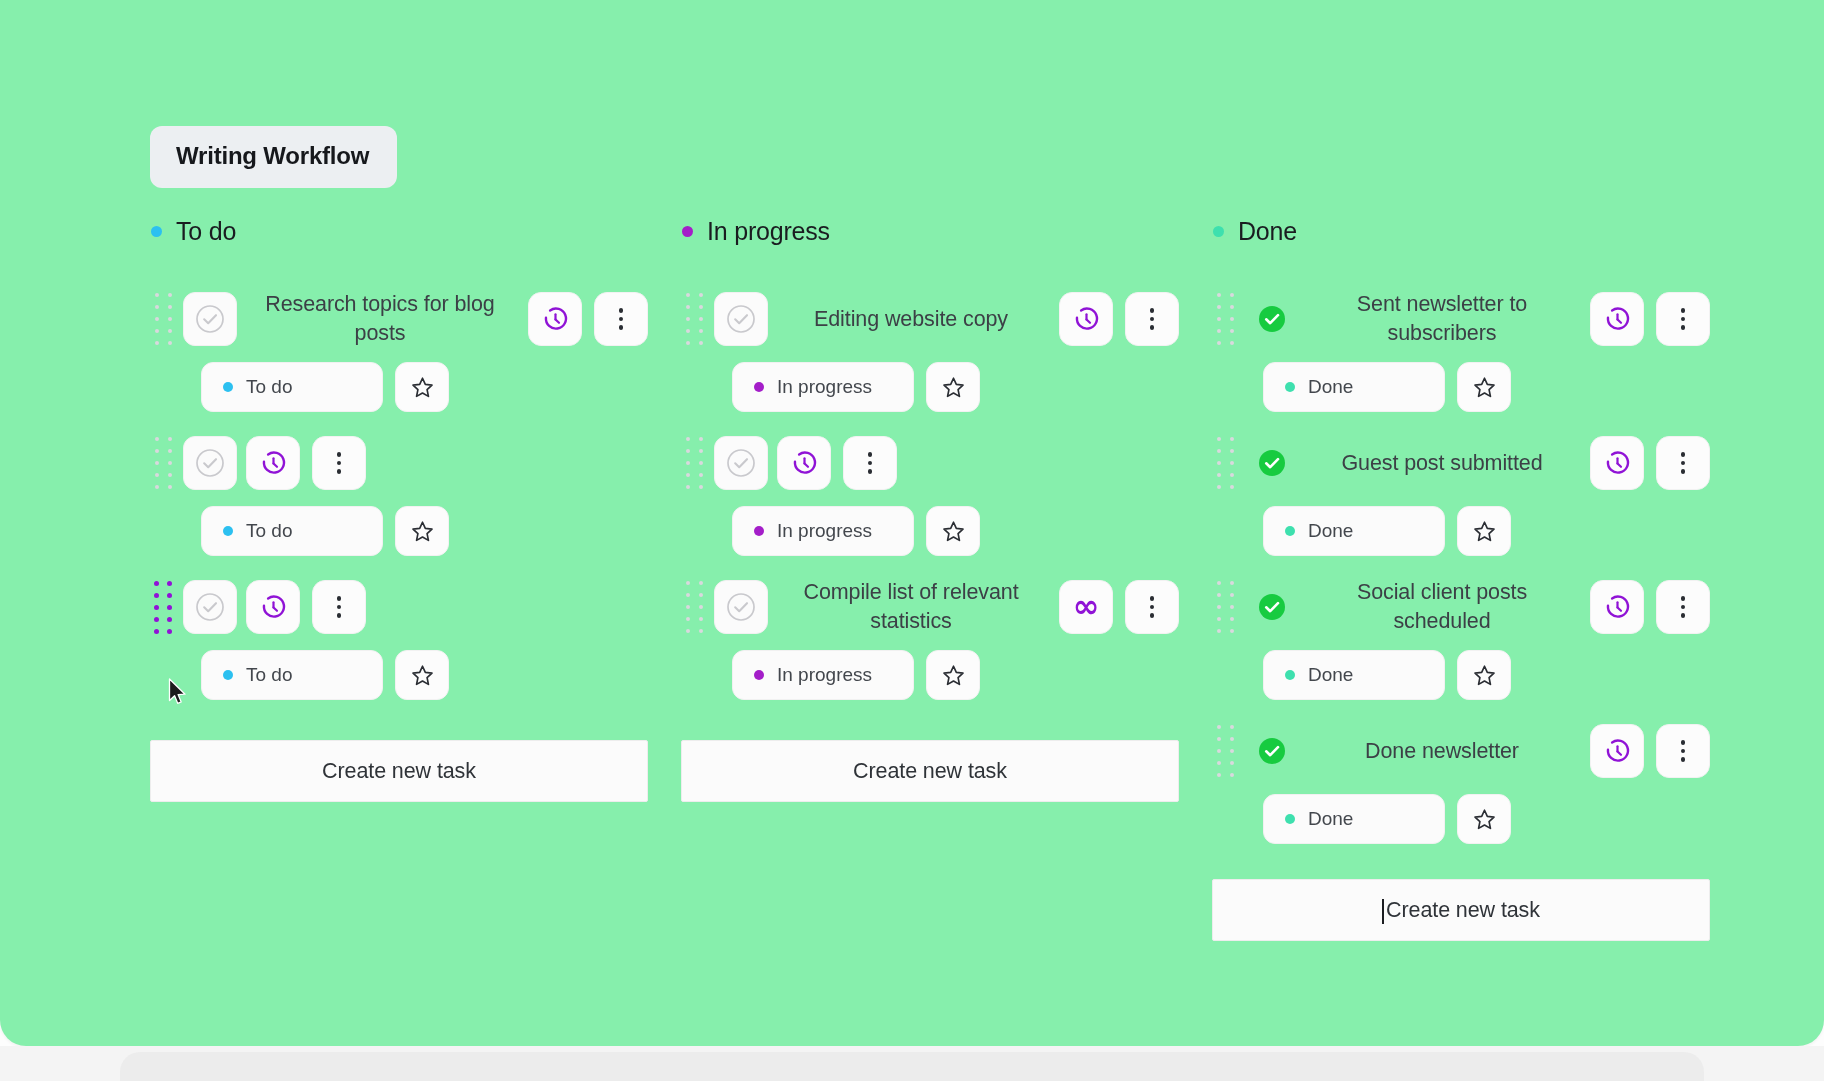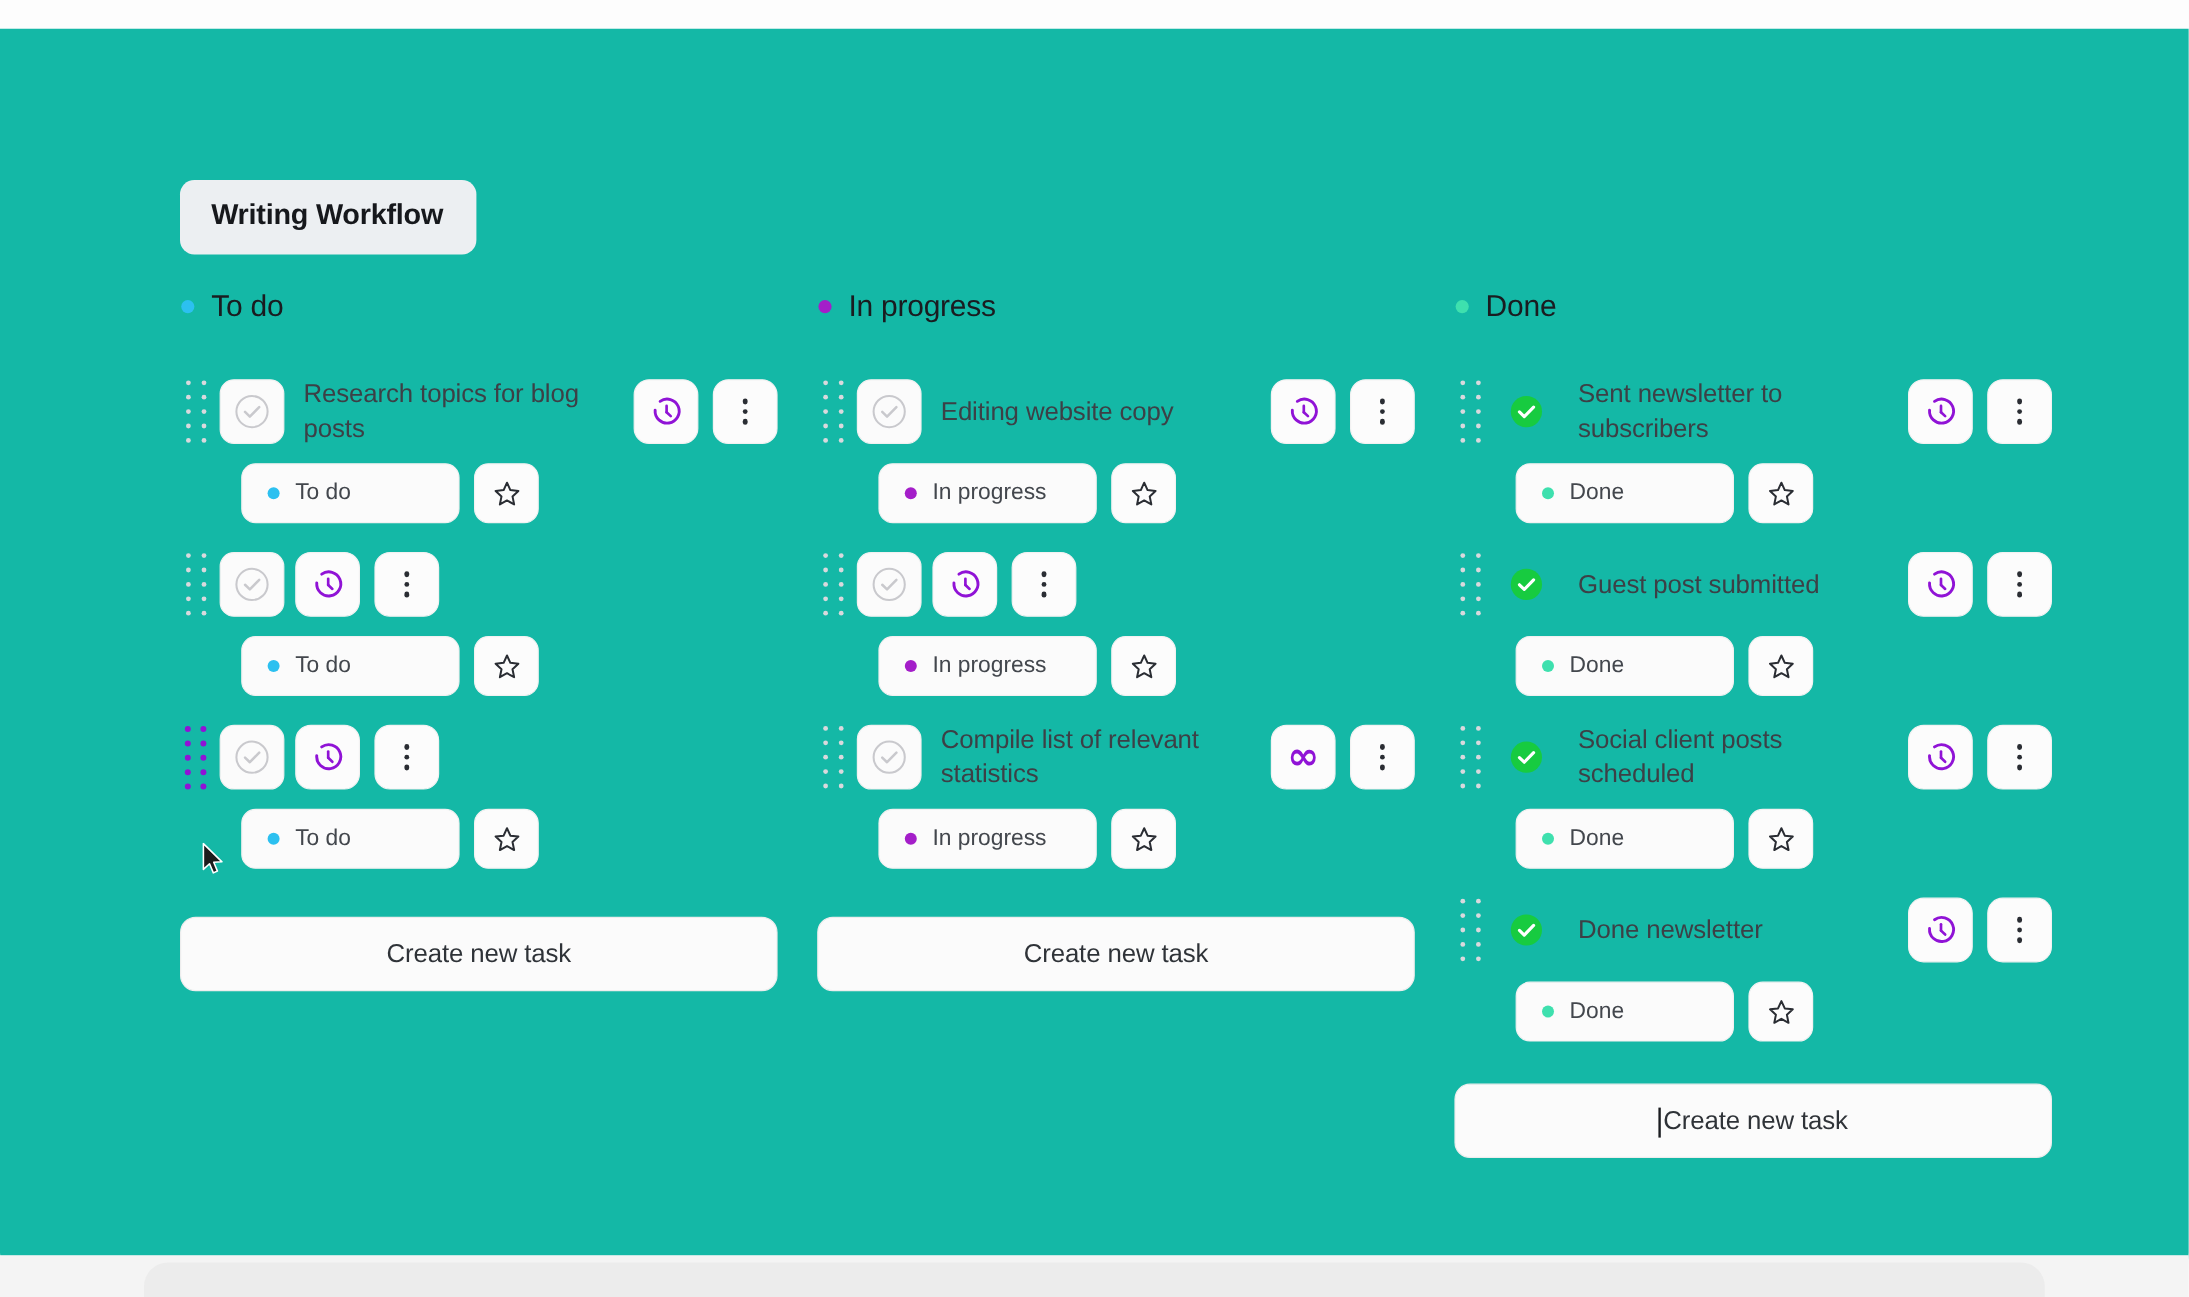--- a/index.html
+++ b/index.html
@@ -19,26 +19,25 @@
     width: 1824px;
     height: 1081px;
     background: #fdfdfd;
   }
 
   .board-surface {
     position: absolute;
     left: 0; top: 0;
     width: 1824px;
     height: 1046px;
-    background: #14b8a6;
+    background: #86efac;
     border-bottom-left-radius: 26px;
     border-bottom-right-radius: 26px;
     box-shadow: 0 2px 3px rgba(0,0,0,0.045);
     overflow: hidden;
-    margin-top: 24px;
   }
 
   .outer-strip {
     position: absolute;
     left: 0; top: 1046px;
     width: 1824px; height: 35px;
     background: #f4f4f4;
   }
   .outer-strip::after {
     content: "";
@@ -71,20 +70,21 @@
     left: 150px;
     top: 210px;
     width: 1560px;
     display: flex;
     gap: 33px;
   }
   .column {
     width: 498px;
     flex: 0 0 498px;
     position: relative;
+    text-align: center;
   }
 
   .column-header {
     display: flex;
     align-items: center;
     gap: 14px;
     height: 42px;
     margin-bottom: 30px;
     padding-left: 1px;
   }
@@ -237,21 +237,21 @@
     justify-content: center;
     cursor: pointer;
   }
 
   
   .create-task {
     margin-top: 40px;
     height: 62px;
     width: 100%;
     border: 1px solid #ededed;
-    border-radius: 13px;
+    border-radius: 2px;
     background: #fbfbfb;
     display: flex;
     align-items: center;
     justify-content: center;
     font-size: 21.5px;
     color: #2f3338;
     cursor: pointer;
     position: relative;
     letter-spacing: -0.1px;
   }

